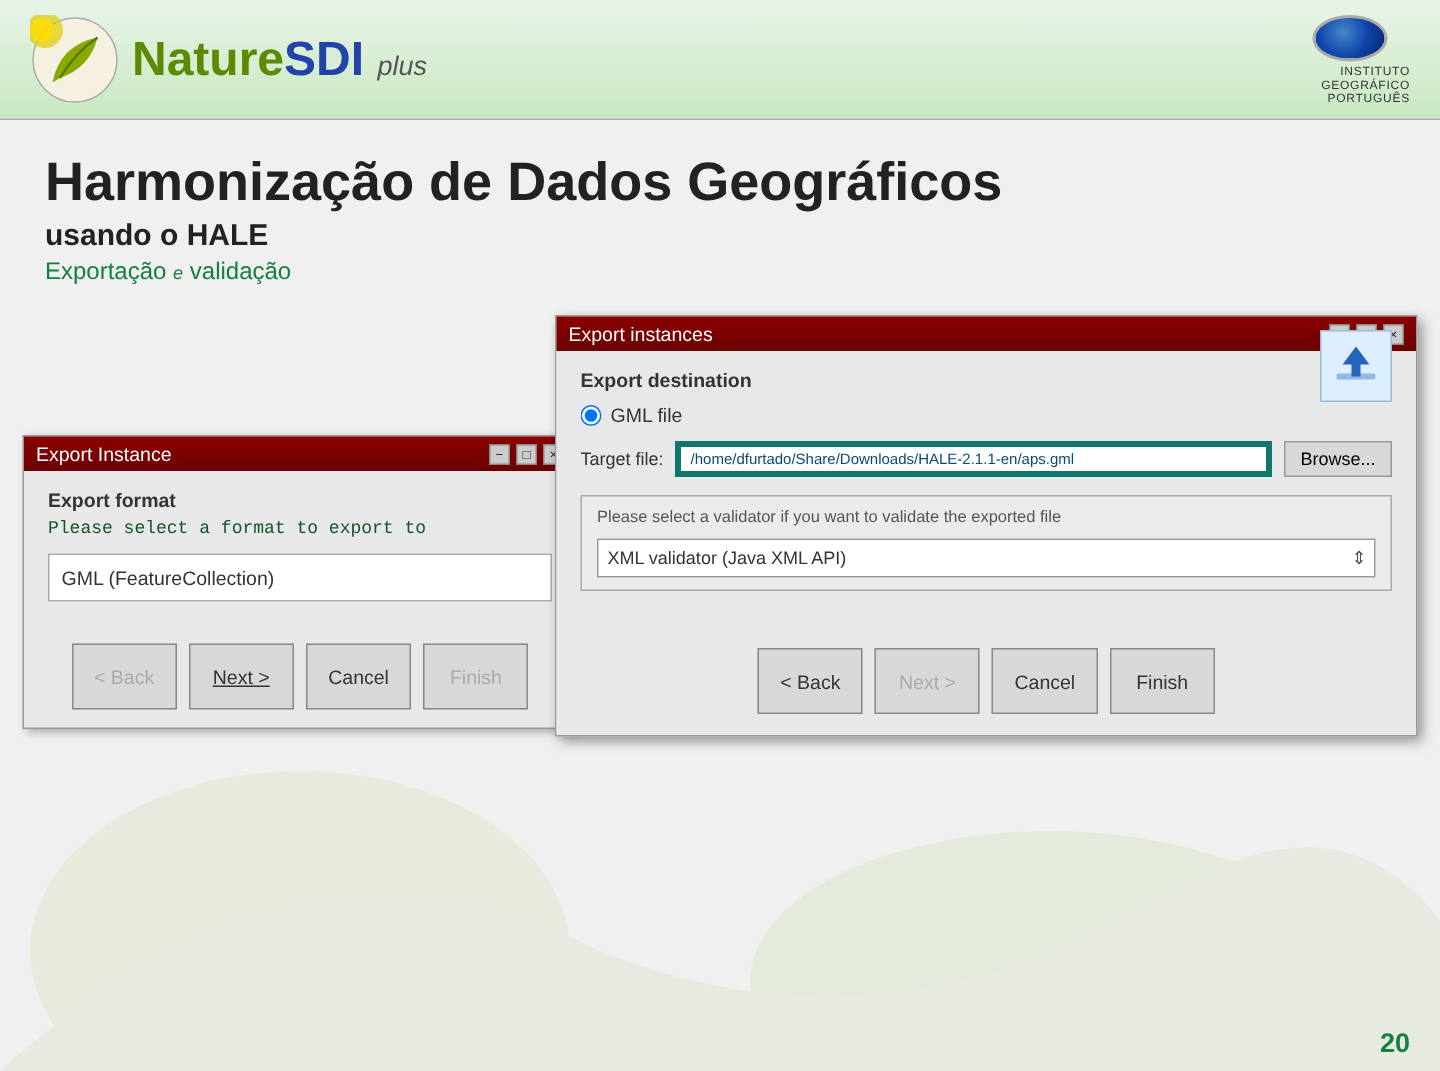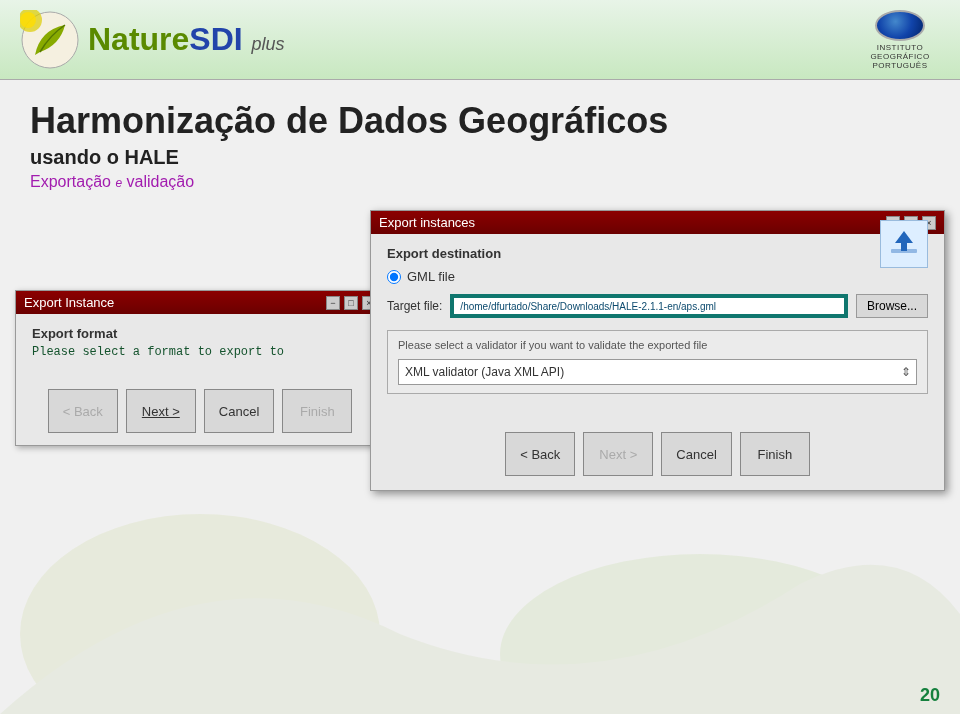--- a/index.html
+++ b/index.html
@@ -58,21 +58,21 @@
       width: 50px;
       height: 50px;
       border-radius: 50%;
       background: radial-gradient(circle at 40% 35%, #4488cc, #1144aa, #002266);
       border: 2px solid #aaa;
     }
 
     .right-logo-text {
       font-size: 8px;
       color: #333;
-      text-align: center;
+      text-align: right;
       margin-top: 2px;
       letter-spacing: 0.5px;
     }
 
     
     .main-content {
       background: #f0f0f0;
       padding: 20px 30px;
       position: relative;
     }
@@ -87,21 +87,21 @@
 
     .slide-subtitle {
       font-size: 20px;
       font-weight: bold;
       color: #222;
       margin-bottom: 4px;
     }
 
     .slide-description {
       font-size: 16px;
-      color: #a21caf;
+      color: #15803d;
       margin-bottom: 16px;
     }
 
     .slide-description em {
       font-size: 12px;
     }
 
     
     .dialog-export-instances {
       position: absolute;
@@ -400,20 +400,23 @@
       <span>Export Instance</span>
       <div class="dialog-titlebar-buttons">
         <div class="titlebar-btn">−</div>
         <div class="titlebar-btn">□</div>
         <div class="titlebar-btn">×</div>
       </div>
     </div>
     <div class="format-body">
       <div class="format-section-title">Export format</div>
       <div class="format-description">Please select a format to export to</div>
+      <div class="format-list">
+        <span>GML (FeatureCollection)</span>
+      </div>
     </div>
     <div class="format-footer">
       <button class="footer-btn disabled" disabled="">
         <span>&lt; Back</span>
       </button>
       <button class="footer-btn" style="text-decoration: underline;">
         <span>Next &gt;</span>
       </button>
       <button class="footer-btn">
         <span>Cancel</span>

